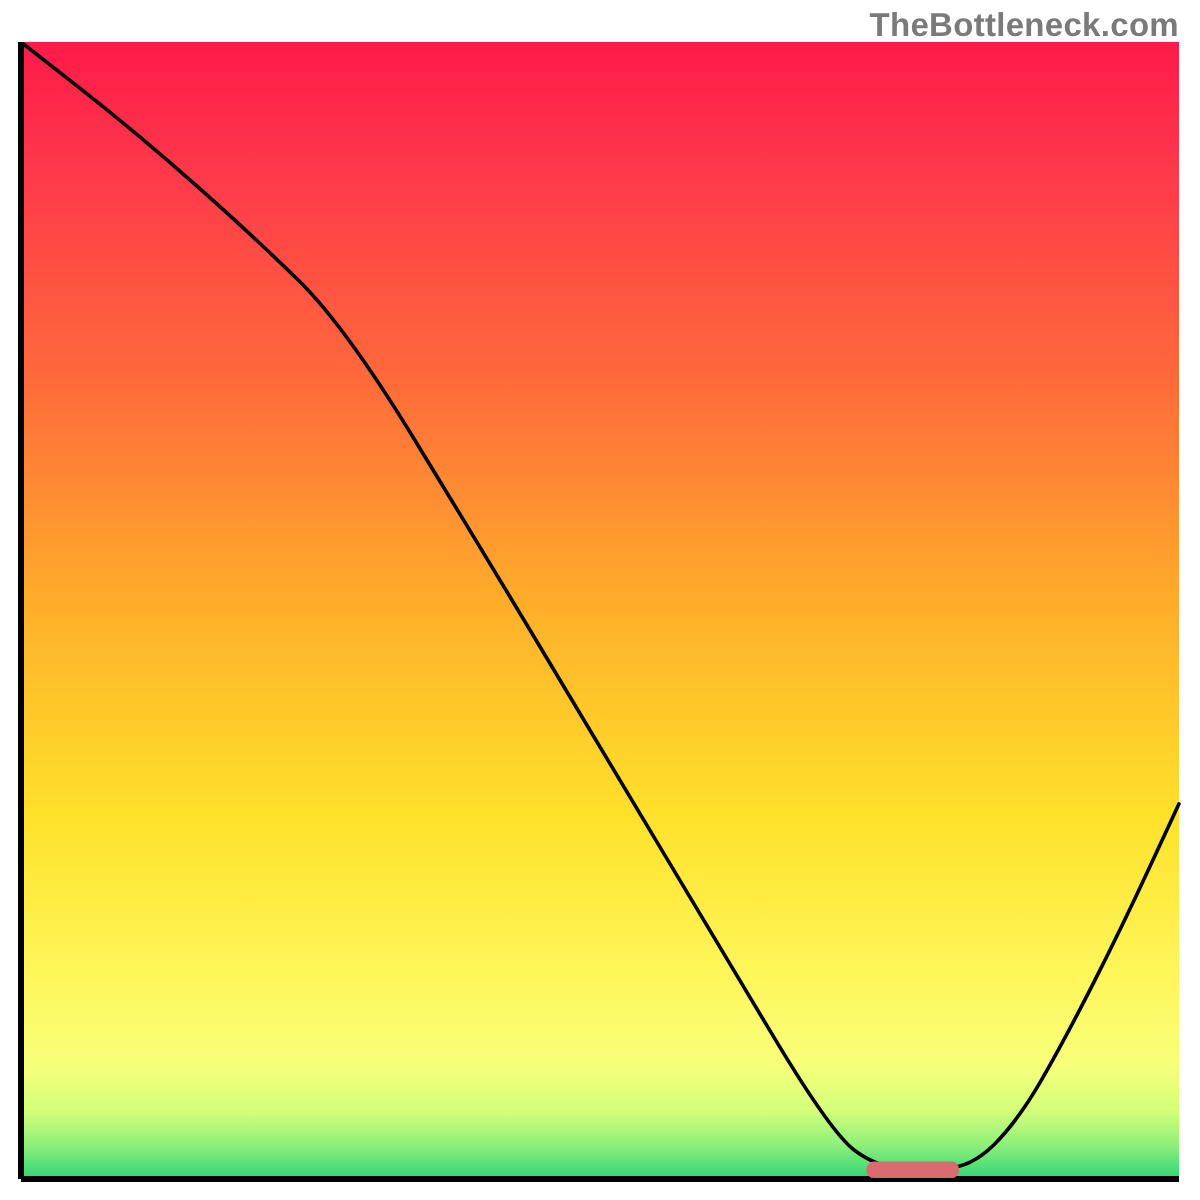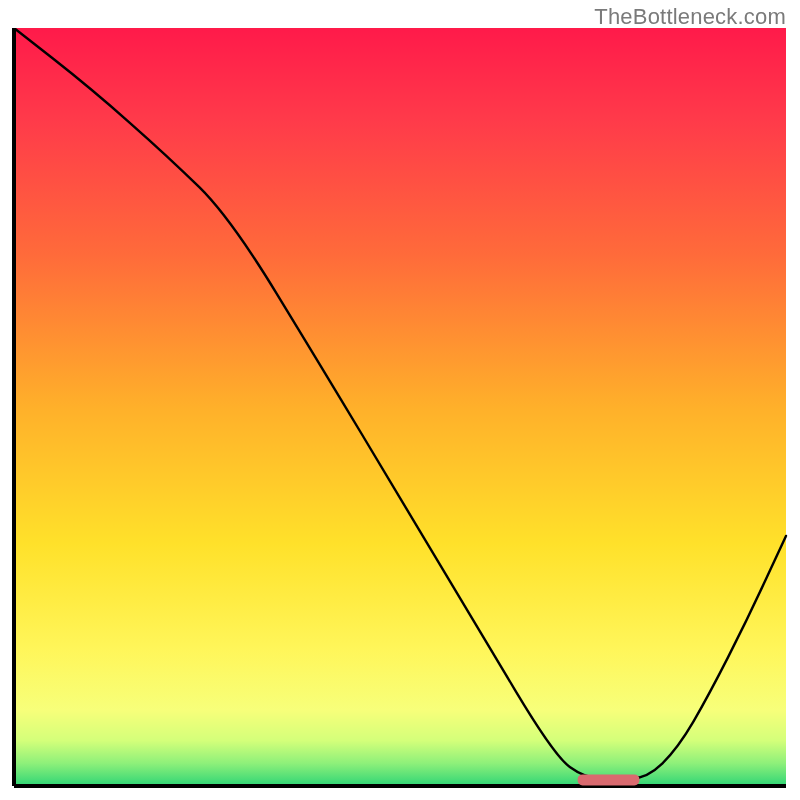--- a/index.html
+++ b/index.html
@@ -14,21 +14,21 @@
   .container {
     position: relative;
     width: 800px;
     height: 800px;
   }
   .watermark {
     position: absolute;
     top: 4px;
     right: 14px;
     font-size: 22px;
-    font-weight: normal;
+    font-weight: bold;
     color: #7a7a7a;
     letter-spacing: 0.2px;
   }
   .plot {
     position: absolute;
     left: 10px;
     top: 28px;
     width: 780px;
     height: 762px;
   }

